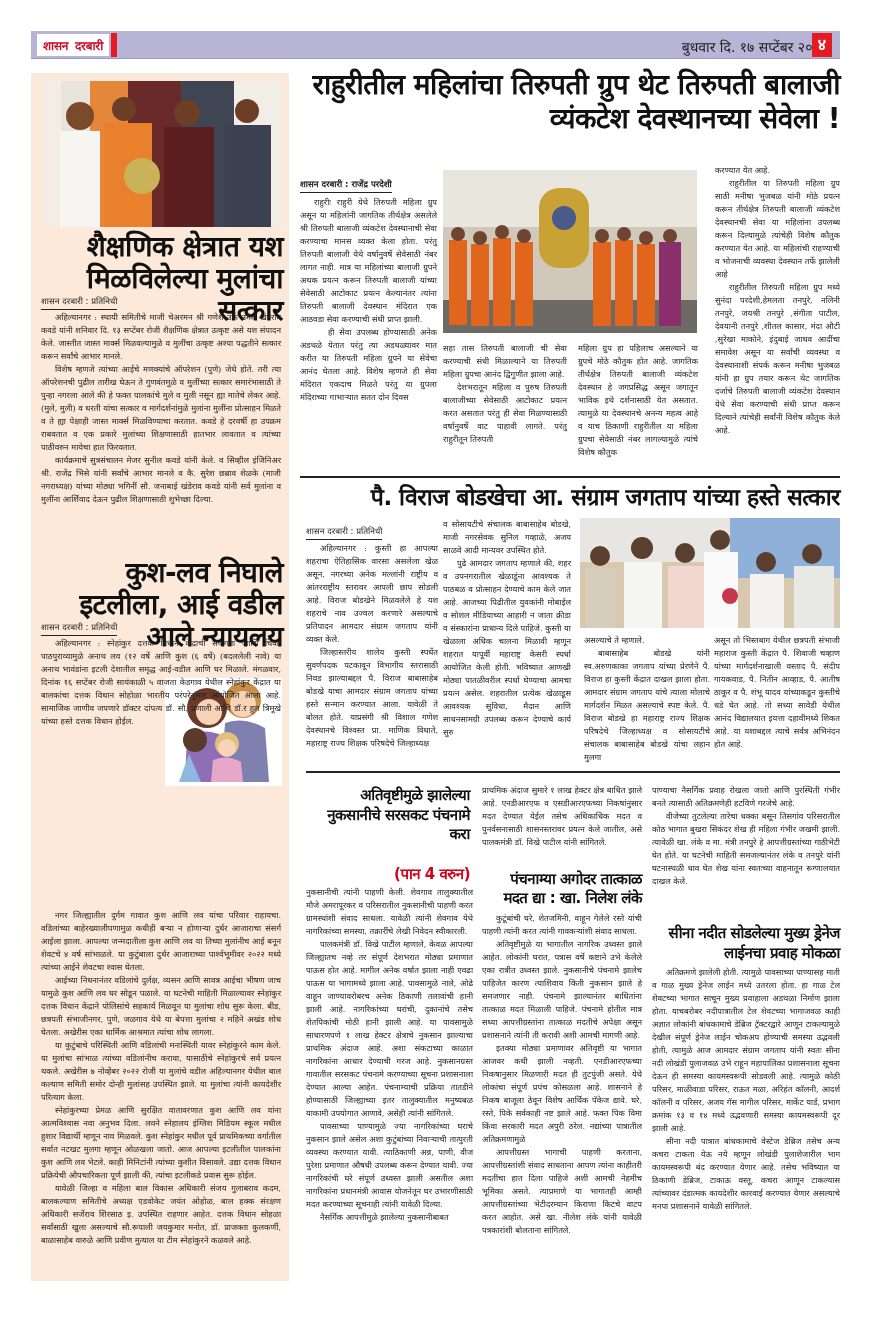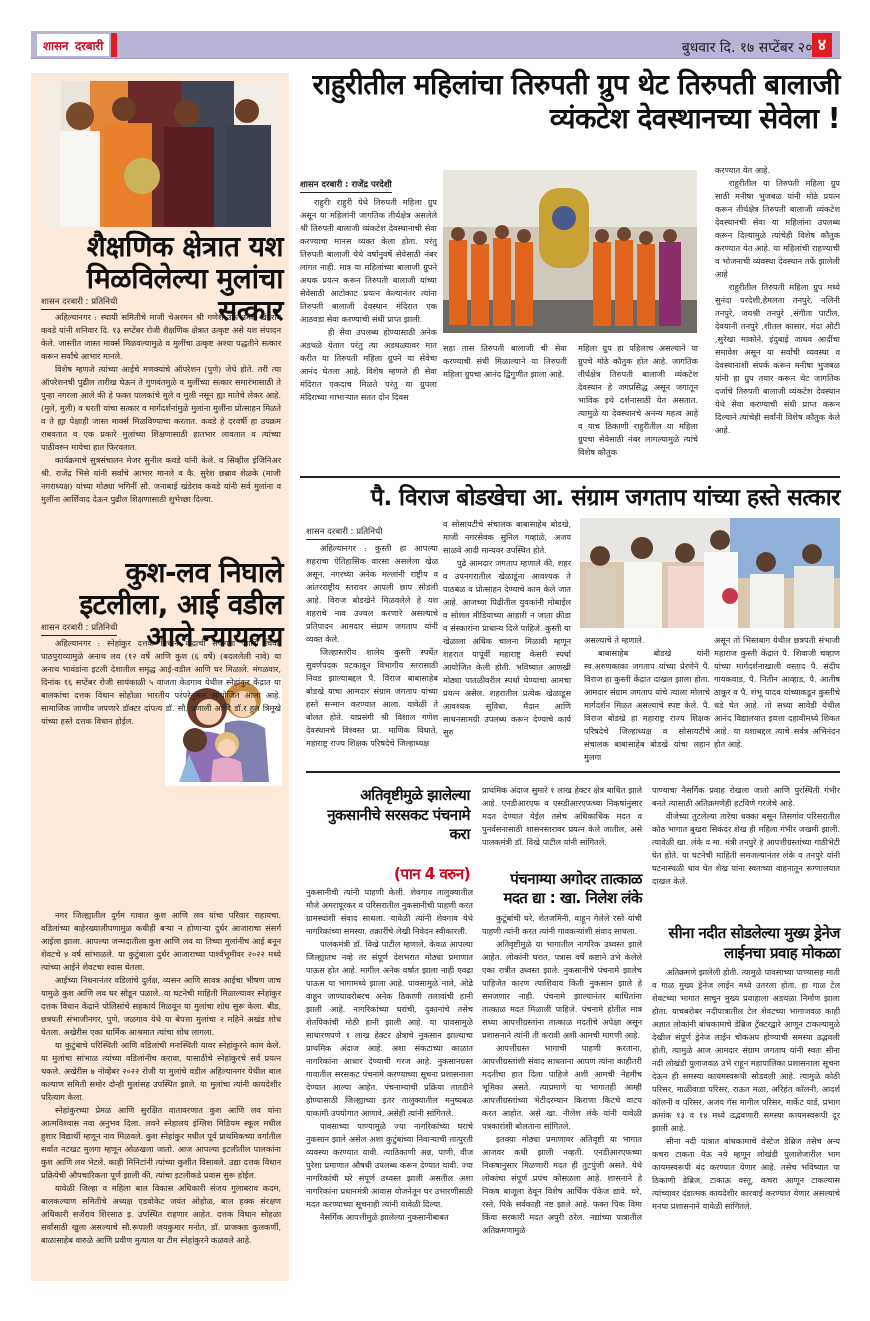--- a/index.html
+++ b/index.html
@@ -108,20 +108,21 @@
         <circle cx="81" cy="66" r="7"></circle>
         <circle cx="159" cy="66" r="7"></circle>
         <circle cx="181" cy="64" r="7"></circle>
         <circle cx="203" cy="68" r="7"></circle>
         <circle cx="227" cy="66" r="7"></circle>
       </g>
   </svg>
 </div>
 <div class="abs body" style="left:443px;top:342px;width:124px">
   <p style="text-indent:0">सहा तास तिरुपती बालाजी ची सेवा करण्याची संधी मिळाल्याने या तिरुपती महिला ग्रुपचा आनंद द्विगुणीत झाला आहे.</p>
+  <p>देशभरातून महिला व पुरुष तिरुपती बालाजीच्या सेवेसाठी आटोकाट प्रयत्न करत असतात परंतु ही सेवा मिळण्यासाठी वर्षानुवर्षे वाट पाहावी लागते. परंतु राहुरीतून तिरुपती</p>
 </div>
 <div class="abs body" style="left:578px;top:342px;width:120px">
   <p style="text-indent:0">महिला ग्रुप हा पहिलाच असल्याने या ग्रुपचे मोठे कौतुक होत आहे. जागतिक तीर्थक्षेत्र तिरुपती बालाजी व्यंकटेश देवस्थान हे जगप्रसिद्ध असून जगातून भाविक इथे दर्शनासाठी येत असतात. त्यामुळे या देवस्थानचे अनन्य महत्व आहे व याच ठिकाणी राहुरीतील या महिला ग्रुपचा सेवेसाठी नंबर लागल्यामुळे त्यांचे विशेष कौतुक</p>
 </div>
 <div class="abs body" style="left:715px;top:164px;width:125px">
   <p style="text-indent:0">करण्यात येत आहे.</p>
   <p>राहुरीतील या तिरुपती महिला ग्रुप साठी मनीषा भुजबळ यांनी मोठे प्रयत्न करून तीर्थक्षेत्र तिरुपती बालाजी व्यंकटेश देवस्थानची सेवा या महिलांना उपलब्ध करून दिल्यामुळे त्यांचेही विशेष कौतुक करण्यात येत आहे. या महिलांची राहण्याची व भोजनाची व्यवस्था देवस्थान तर्फे झालेली आहे</p>
   <p>राहुरीतील तिरुपती महिला ग्रुप मध्ये सुनंदा परदेशी,हेमलता तनपुरे, नलिनी तनपुरे, जयश्री तनपुरे ,संगीता पाटील, देवयानी तनपुरे ,शीतल कासार, मंदा औटी ,सुरेखा माकोने, इंदुबाई जाधव आदींचा समावेश असून या सर्वांची व्यवस्था व देवस्थानाशी संपर्क करून मनीषा भुजबळ यांनी हा ग्रुप तयार करून थेट जागतिक दर्जाचे तिरुपती बालाजी व्यंकटेश देवस्थान येथे सेवा करण्याची संधी प्राप्त करून दिल्याने त्यांचेही सर्वांनी विशेष कौतुक केले आहे.</p>
 </div>
 <div class="rule" style="left:300px;top:476px;width:540px"></div>
@@ -174,22 +175,22 @@
   <p>नैसर्गिक आपत्तीमुळे झालेल्या नुकसानीबाबत</p>
 </div>
 <div class="abs body" style="left:482px;top:784px;width:160px">
   <p style="text-indent:0">प्राथमिक अंदाज सुमारे १ लाख हेक्टर क्षेत्र बाधित झाले आहे. एनडीआरएफ व एसडीआरएफच्या निकषांनुसार मदत देण्यात येईल तसेच अधिकाधिक मदत व पुनर्वसनासाठी शासनस्तरावर प्रयत्न केले जातील, असे पालकमंत्री डॉ. विखे पाटील यांनी सांगितले.</p>
 </div>
 
 <div class="abs headline" style="left:482px;top:870px;width:160px;font-size:15px;line-height:1.25">पंचनाम्या अगोदर तात्काळ मदत द्या : खा. निलेश लंके</div>
 <div class="abs body" style="left:482px;top:912px;width:160px">
   <p>कुटूंबांची घरे, शेतजमिनी, वाहून गेलेले रस्ते यांची पाहणी त्यांनी करत त्यांनी गावकऱ्यांशी संवाद साधला.</p>
   <p>अतिवृष्टीमुळे या भागातील नागरिक उध्वस्त झाले आहेत. लोकांनी घरात, पत्रास वर्षे कष्टाने उभे केलेले एका रात्रीत उध्वस्त झाले. नुकसानीचे पंचनामे झालेच पाहिजेत कारण त्याशिवाय किती नुकसान झाले हे समजणार नाही. पंचनामे झाल्यानंतर बाधितांना तात्काळ मदत मिळाली पाहिजे. पंचनामे होतील मात्र सध्या आपत्तीग्रस्तांना तात्काळ मदतीचे अपेक्षा असून प्रशासनाने त्यांनी ती करावी अशी आमची मागणी आहे.</p>
+  <p>इतक्या मोठ्या प्रमाणावर अतिवृष्टी या भागात आजवर कधी झाली नव्हती. एनडीआरएफच्या निकषानुसार मिळणारी मदत ही तुटपुंजी असते. येथे लोकांचा संपूर्ण प्रपंच कोसळला आहे. शासनाने हे निकष बाजूला ठेवून विशेष आर्थिक पॅकेज द्यावे. घरे, रस्ते, पिके सर्वकाही नष्ट झाले आहे. फक्त पिक विमा किंवा सरकारी मदत अपुरी ठरेल. नद्यांच्या पात्रातील अतिक्रमणामुळे</p>
   <p>आपत्तीग्रस्त भागाची पाहणी करताना, आपत्तीग्रस्तांशी संवाद साधताना आपण त्यांना काहीतरी मदतीचा हात दिला पाहिजे अशी आमची नेहमीच भूमिका असते. त्याप्रमाणे या भागातही आम्ही आपत्तीग्रस्तांच्या भेटीदरम्यान किराणा किटचे वाटप करत आहोत. असे खा. नीलेश लंके यांनी यावेळी पत्रकारांशी बोलताना सांगितले.</p>
-  <p>इतक्या मोठ्या प्रमाणावर अतिवृष्टी या भागात आजवर कधी झाली नव्हती. एनडीआरएफच्या निकषानुसार मिळणारी मदत ही तुटपुंजी असते. येथे लोकांचा संपूर्ण प्रपंच कोसळला आहे. शासनाने हे निकष बाजूला ठेवून विशेष आर्थिक पॅकेज द्यावे. घरे, रस्ते, पिके सर्वकाही नष्ट झाले आहे. फक्त पिक विमा किंवा सरकारी मदत अपुरी ठरेल. नद्यांच्या पात्रातील अतिक्रमणामुळे</p>
 </div>
 
 <div class="abs body" style="left:652px;top:784px;width:188px">
   <p style="text-indent:0">पाण्याचा नैसर्गिक प्रवाह रोखला जातो आणि पुरस्थिती गंभीर बनते त्यासाठी अतिक्रमणेही हटविणे गरजेचे आहे.</p>
   <p>वीजेच्या तुटलेल्या तारेचा धक्का बसून तिसगांव परिसरातील कोठ भागात बुखरा सिकंदर शेख ही महिला गंभीर जखमी झाली. त्यावेळी खा. लंके व मा. मंत्री तनपुरे हे आपत्तीग्रस्तांच्या गाठीभेटी घेत होते. या घटनेची माहिती समजल्यानंतर लंके व तनपुरे यांनी घटनास्थळी धाव घेत शेख यांना स्वतःच्या वाहनातून रूग्णालयात दाखल केले.</p>
 </div>
 <div class="abs headline" style="left:652px;top:924px;width:188px;font-size:15px;line-height:1.3">सीना नदीत सोडलेल्या मुख्य ड्रेनेज लाईनचा प्रवाह मोकळा</div>
 <div class="abs body" style="left:652px;top:966px;width:188px">
   <p>अतिक्रमणे झालेली होती. त्यामुळे पावसाच्या पाण्यासह माती व गाळ मुख्य ड्रेनेज लाईन मध्ये उतरला होता. हा गाळ टेल शेवटच्या भागात साचून मुख्य प्रवाहाला अडथळा निर्माण झाला होता. याचबरोबर नदीपात्रातील टेल शेवटच्या भागाजवळ काही अज्ञात लोकांनी बांधकामाचे डेब्रिज ट्रॅक्टरद्वारे आणून टाकल्यामुळे देखील संपूर्ण ड्रेनेज लाईन चोकअप होण्याची समस्या उद्भवली होती, त्यामुळे आज आमदार संग्राम जगताप यांनी स्वतः सीना नदी लोखंडी पुलाजवळ उभे राहून महापालिका प्रशासनाला सूचना देऊन ही समस्या कायमस्वरूपी सोडवली आहे. त्यामुळे कोठी परिसर, माळीवाडा परिसर, राऊत मळा, अरिहंत कॉलनी, आदर्श कॉलनी व परिसर, अजय गॅस मागील परिसर, मार्केट यार्ड, प्रभाग क्रमांक १३ व १४ मध्ये उद्भवणारी समस्या कायमस्वरूपी दूर झाली आहे.</p>
   <p>सीना नदी पात्रात बांधकामाचे वेस्टेज डेब्रिज तसेच अन्य कचरा टाकता येऊ नये म्हणून लोखंडी पुलाशेजारील भाग कायमस्वरूपी बंद करण्यात येणार आहे. तसेच भविष्यात या ठिकाणी डेब्रिज, टाकाऊ वस्तू, कचरा आणून टाकल्यास त्यांच्यावर दंडात्मक कायदेशीर कारवाई करण्यात येणार असल्याचे मनपा प्रशासनाने यावेळी सांगितले.</p>

